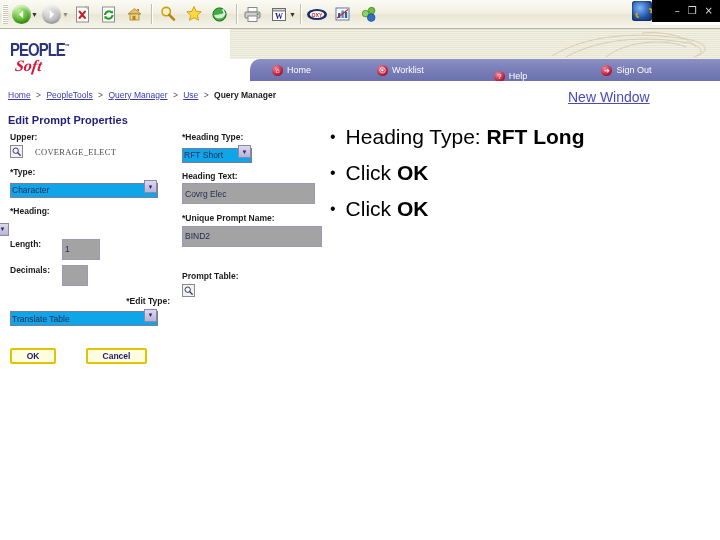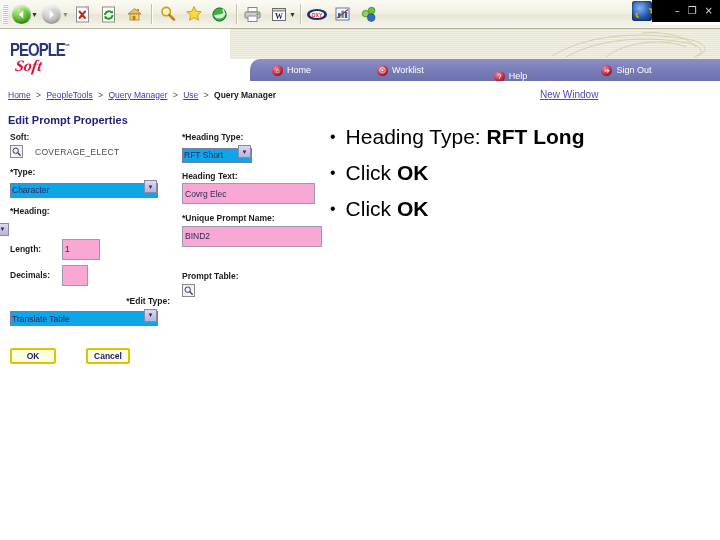--- a/index.html
+++ b/index.html
@@ -69,64 +69,64 @@
   .ps-nav-item:nth-child(1){margin-left:22px;}
   .ps-nav-item:nth-child(2){margin-left:66px;}
   .ps-nav-item:nth-child(3){margin-left:70px;margin-top:12px;}
   .ps-nav-item:nth-child(4){margin-left:74px;}
 
   
   .crumbs{position:absolute;left:8px;top:90px;font-size:8.5px;color:#333;white-space:nowrap;text-align:center;}
   .crumbs a{color:#3a3ab0;text-decoration:underline;}
   .crumbs .sep{color:#555;margin:0 3px;}
   .crumbs .cur{color:#1b1b1b;font-weight:bold;}
-  .newwindow{position:absolute;left:540px;top:89px;font-size:10px;color:#4a4ab8;text-decoration:underline;}
+  .newwindow{position:absolute;left:568px;top:89px;font-size:14px;color:#4a4ab8;text-decoration:underline;}
 
   
   .page-title{position:absolute;left:8px;top:114px;font-size:11px;font-weight:bold;color:#22227a;}
 
   .lbl{font-size:8.5px;font-weight:bold;color:#1a1a1a;white-space:nowrap;}
   .col-left{position:absolute;left:10px;top:132px;width:160px;}
   .col-mid{position:absolute;left:182px;top:132px;width:150px;}
   .field-line{display:flex;align-items:center;margin:3px 0 9px 0;}
   .lookup{width:13px;height:13px;border:1px solid #8a8a8a;background:#f2f2f2;display:flex;
      align-items:center;justify-content:center;box-sizing:border-box;}
   .lookup svg{display:block;}
-  .field-val{font-size:8.5px;color:#4b4b4b;margin-left:12px;letter-spacing:.3px;}
+  .field-val{font-size:8.5px;color:#4b4b4b;margin-left:12px;letter-spacing:.3px;font-family:Liberation Serif, serif;}
 
   select.psel{
      font-family:"Liberation Sans",sans-serif;font-size:8.5px;color:#2b2b55;
      width:148px;height:15px;box-sizing:border-box;padding:0 1px;
      border:1px solid #7b7b9c;background:#0ea5e9;-webkit-appearance:none;appearance:none;
   }
   .selwrap{position:relative;display:inline-block;margin-top:2px;margin-bottom:8px;}
   .selwrap .arrow{position:absolute;right:1px;top:1px;width:13px;height:13px;
      background:linear-gradient(to bottom,#dcdaf0,#b7b4d6);border:1px solid #8b88ab;box-sizing:border-box;
      display:flex;align-items:center;justify-content:center;font-size:6px;color:#2b2b55;pointer-events:none;}
   .selwrap.narrow select.psel{width:70px;}
 
   input.ptext{
      font-family:"Liberation Sans",sans-serif;font-size:8.5px;color:#2b2b55;
-     border:1px solid #9a9ab4;background:#f9a8d4;height:21px;box-sizing:border-box;padding:0 2px;
+     border:1px solid #9a9ab4;background:#a3a3a3;height:21px;box-sizing:border-box;padding:0 2px;
   }
   .w-heading{width:133px;}
   .w-bind{width:140px;}
   .w-len{width:38px;}
   .w-dec{width:26px;}
 
-  .inline-row{display:flex;align-items:center;margin:5px 0;}
+  .inline-row{display:flex;margin:5px 0;}
   .inline-row .lbl{width:52px;}
 
   .btn-row{display:flex;margin-top:14px;}
   .psbtn{
      font-family:"Liberation Sans",sans-serif;font-size:8.5px;color:#1b1b6b;font-weight:bold;
      background:#fffde0;border:2px solid #e3c200;border-radius:2px;
      padding:1px 0;width:46px;text-align:center;box-sizing:border-box;
   }
-  .psbtn.cancel{margin-left:30px;width:44px;}
+  .psbtn.cancel{margin-left:30px;width:61px;}
 
   
   .bullets{position:absolute;left:330px;top:124px;width:380px;}
   .bullet{display:flex;align-items:flex-start;font-size:21px;color:#000;margin-bottom:10px;line-height:26px;}
   .bullet .dot{font-size:16px;line-height:26px;margin-right:10px;}
   .bullet b{font-weight:bold;text-align:center;}
 </style>
 </head>
 <body>
 
@@ -307,21 +307,21 @@
   <a href="#">Use</a>
   <span class="sep">&gt;</span>
   <span class="cur">Query Manager</span>
 </div>
 <a class="newwindow" href="#">New Window</a>
 
 <div class="page-title">Edit Prompt Properties</div>
 
 <div class="col-left">
 
-  <div class="lbl">Soft:</div>
+  <div class="lbl">Upper:</div>
   <div class="field-line">
     <span class="lookup">
       <svg width="9" height="9" viewBox="0 0 9 9">
         <circle cx="3.7" cy="3.7" r="2.7" fill="none" stroke="#3a3a6a" stroke-width="1"></circle>
         <path d="M5.8 5.8 L8.2 8.2" stroke="#3a3a6a" stroke-width="1.3" stroke-linecap="round"></path>
       </svg>
     </span>
     <span class="field-val">COVERAGE_ELECT</span>
   </div>
 

